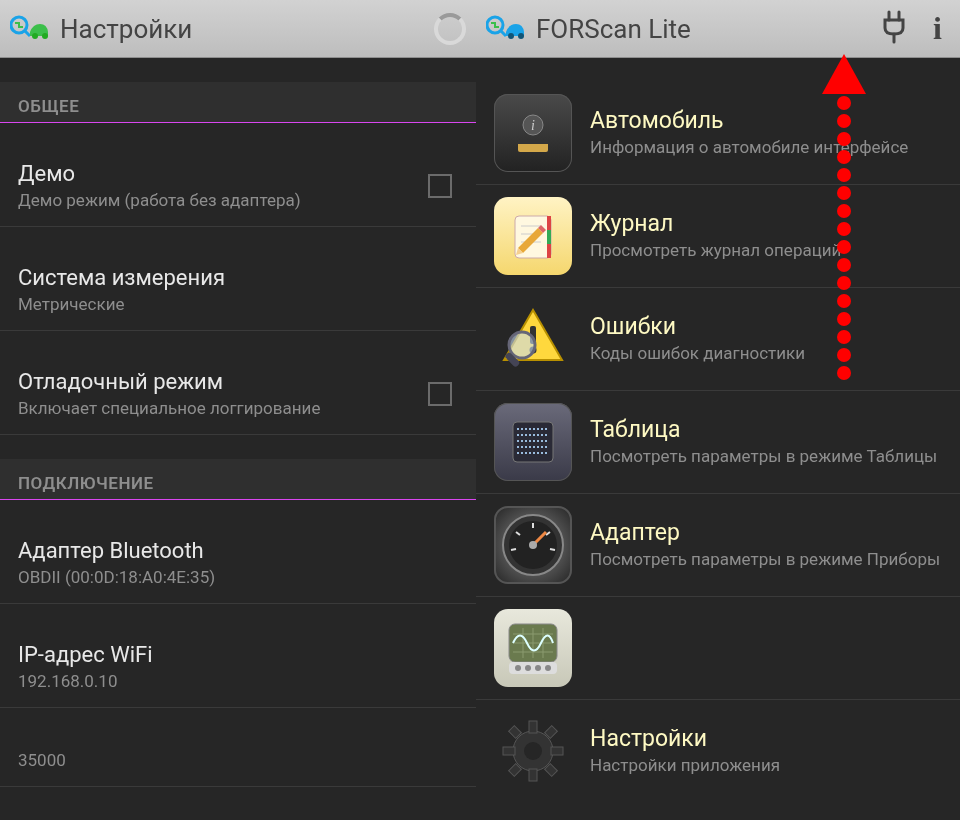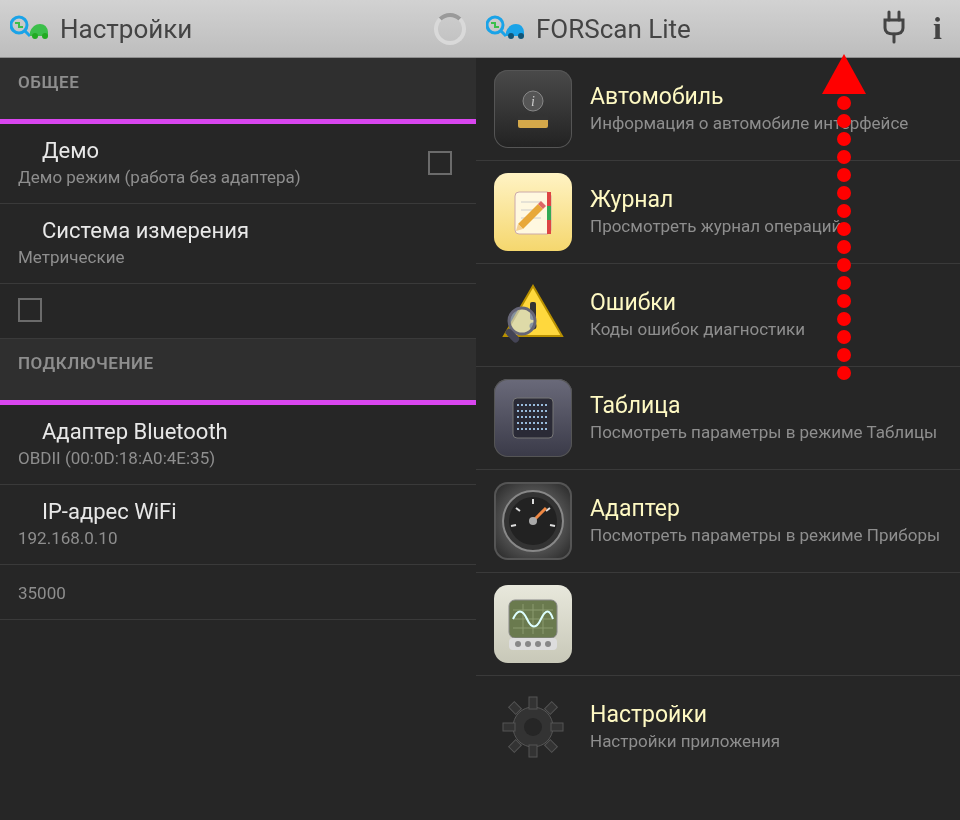--- a/index.html
+++ b/index.html
@@ -9,20 +9,21 @@
     display: flex;
     font-family: -apple-system, "Segoe UI", Roboto, sans-serif;
     background: #2a2a2a;
     overflow: hidden;
   }
   .screen {
     height: 820px;
     display: flex;
     flex-direction: column;
     background: #262626;
+    gap: 24px;
   }
   .screen.left { width: 476px; }
   .screen.right { width: 484px; justify-content: center; }
 
   
   .topbar {
     height: 58px;
     background: linear-gradient(#d2d2d2, #bdbdbd);
     border-bottom: 1px solid #8e8e8e;
     display: flex;
@@ -54,35 +55,34 @@
     padding: 0 8px;
   }
 
   
   .section-header {
     background: #2f2f2f;
     color: #8e8e8e;
     font-size: 17px;
     font-weight: 600;
     letter-spacing: 0.5px;
-    padding: 14px 18px 27px;
-    border-bottom: 5px solid #d946ef;
+    padding: 14px 18px 6px;
+    border-bottom: 1px solid #d946ef;
   }
   .row {
     padding: 14px 18px 16px;
     border-bottom: 1px solid #3a3a3a;
     display: flex;
     align-items: center;
   }
   .row .text { flex: 1; }
   .row .label {
     color: #e8e8e8;
     font-size: 22px;
     font-weight: 400;
-    margin-left: 24px;
   }
   .row .sub {
     color: #8e8e8e;
     font-size: 17px;
     margin-top: 4px;
   }
   .checkbox {
     width: 24px; height: 24px;
     border: 2px solid #6b6b6b;
     background: transparent;
@@ -188,20 +188,24 @@
   </div>
 
   <div class="row">
     <div class="text">
       <div class="label">Система измерения</div>
       <div class="sub">Метрические</div>
     </div>
   </div>
 
   <div class="row">
+    <div class="text">
+      <div class="label">Отладочный режим</div>
+      <div class="sub">Включает специальное логгирование</div>
+    </div>
     <div class="checkbox"></div>
   </div>
 
   <div class="section-header">ПОДКЛЮЧЕНИЕ</div>
 
 
   <div class="row">
     <div class="text">
       <div class="label">Адаптер Bluetooth</div>
       <div class="sub">OBDII (00:0D:18:A0:4E:35)</div>

